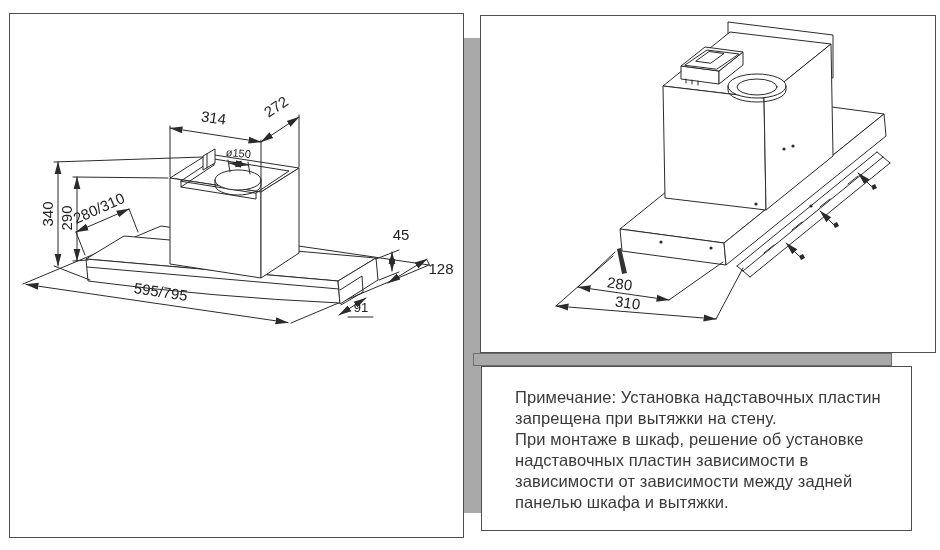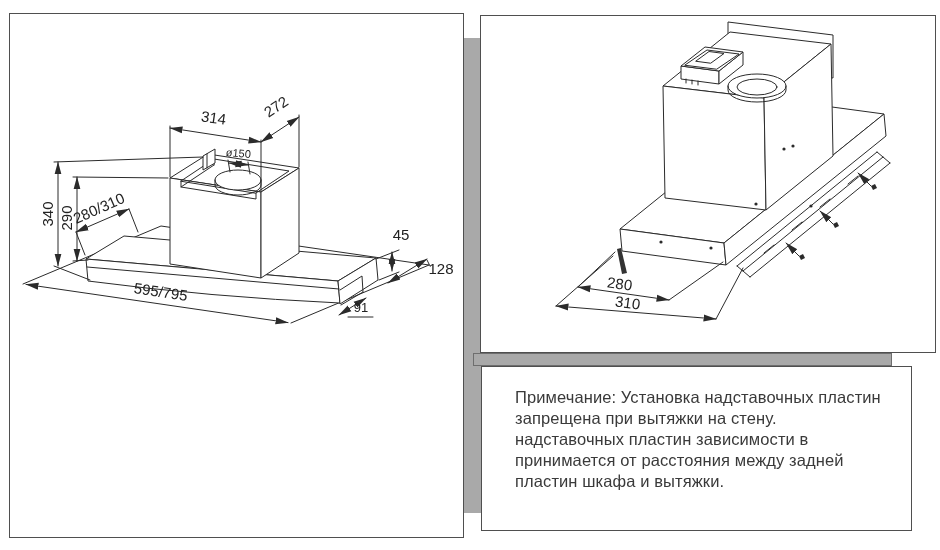--- a/index.html
+++ b/index.html
@@ -183,17 +183,18 @@
     </g>
     <text class="dim" transform="translate(138,273) rotate(8)">280</text>
     <text class="dim" transform="translate(146,292) rotate(8)">310</text>
   </svg>
 </div>
 
 <div class="panel" id="panel-note">
   <div class="note-text">
     <div>Примечание: Установка надставочных пластин</div>
     <div>запрещена при вытяжки на стену.</div>
+    <div>При монтаже в шкаф, решение об установке</div>
     <div>надставочных пластин зависимости в</div>
-    <div>принимается от расстояния между задней</div>
-    <div>пластин шкафа и вытяжки.</div>
+    <div>зависимости от зависимости между задней</div>
+    <div>панелью шкафа и вытяжки.</div>
   </div>
 </div>
 
 </body></html>

